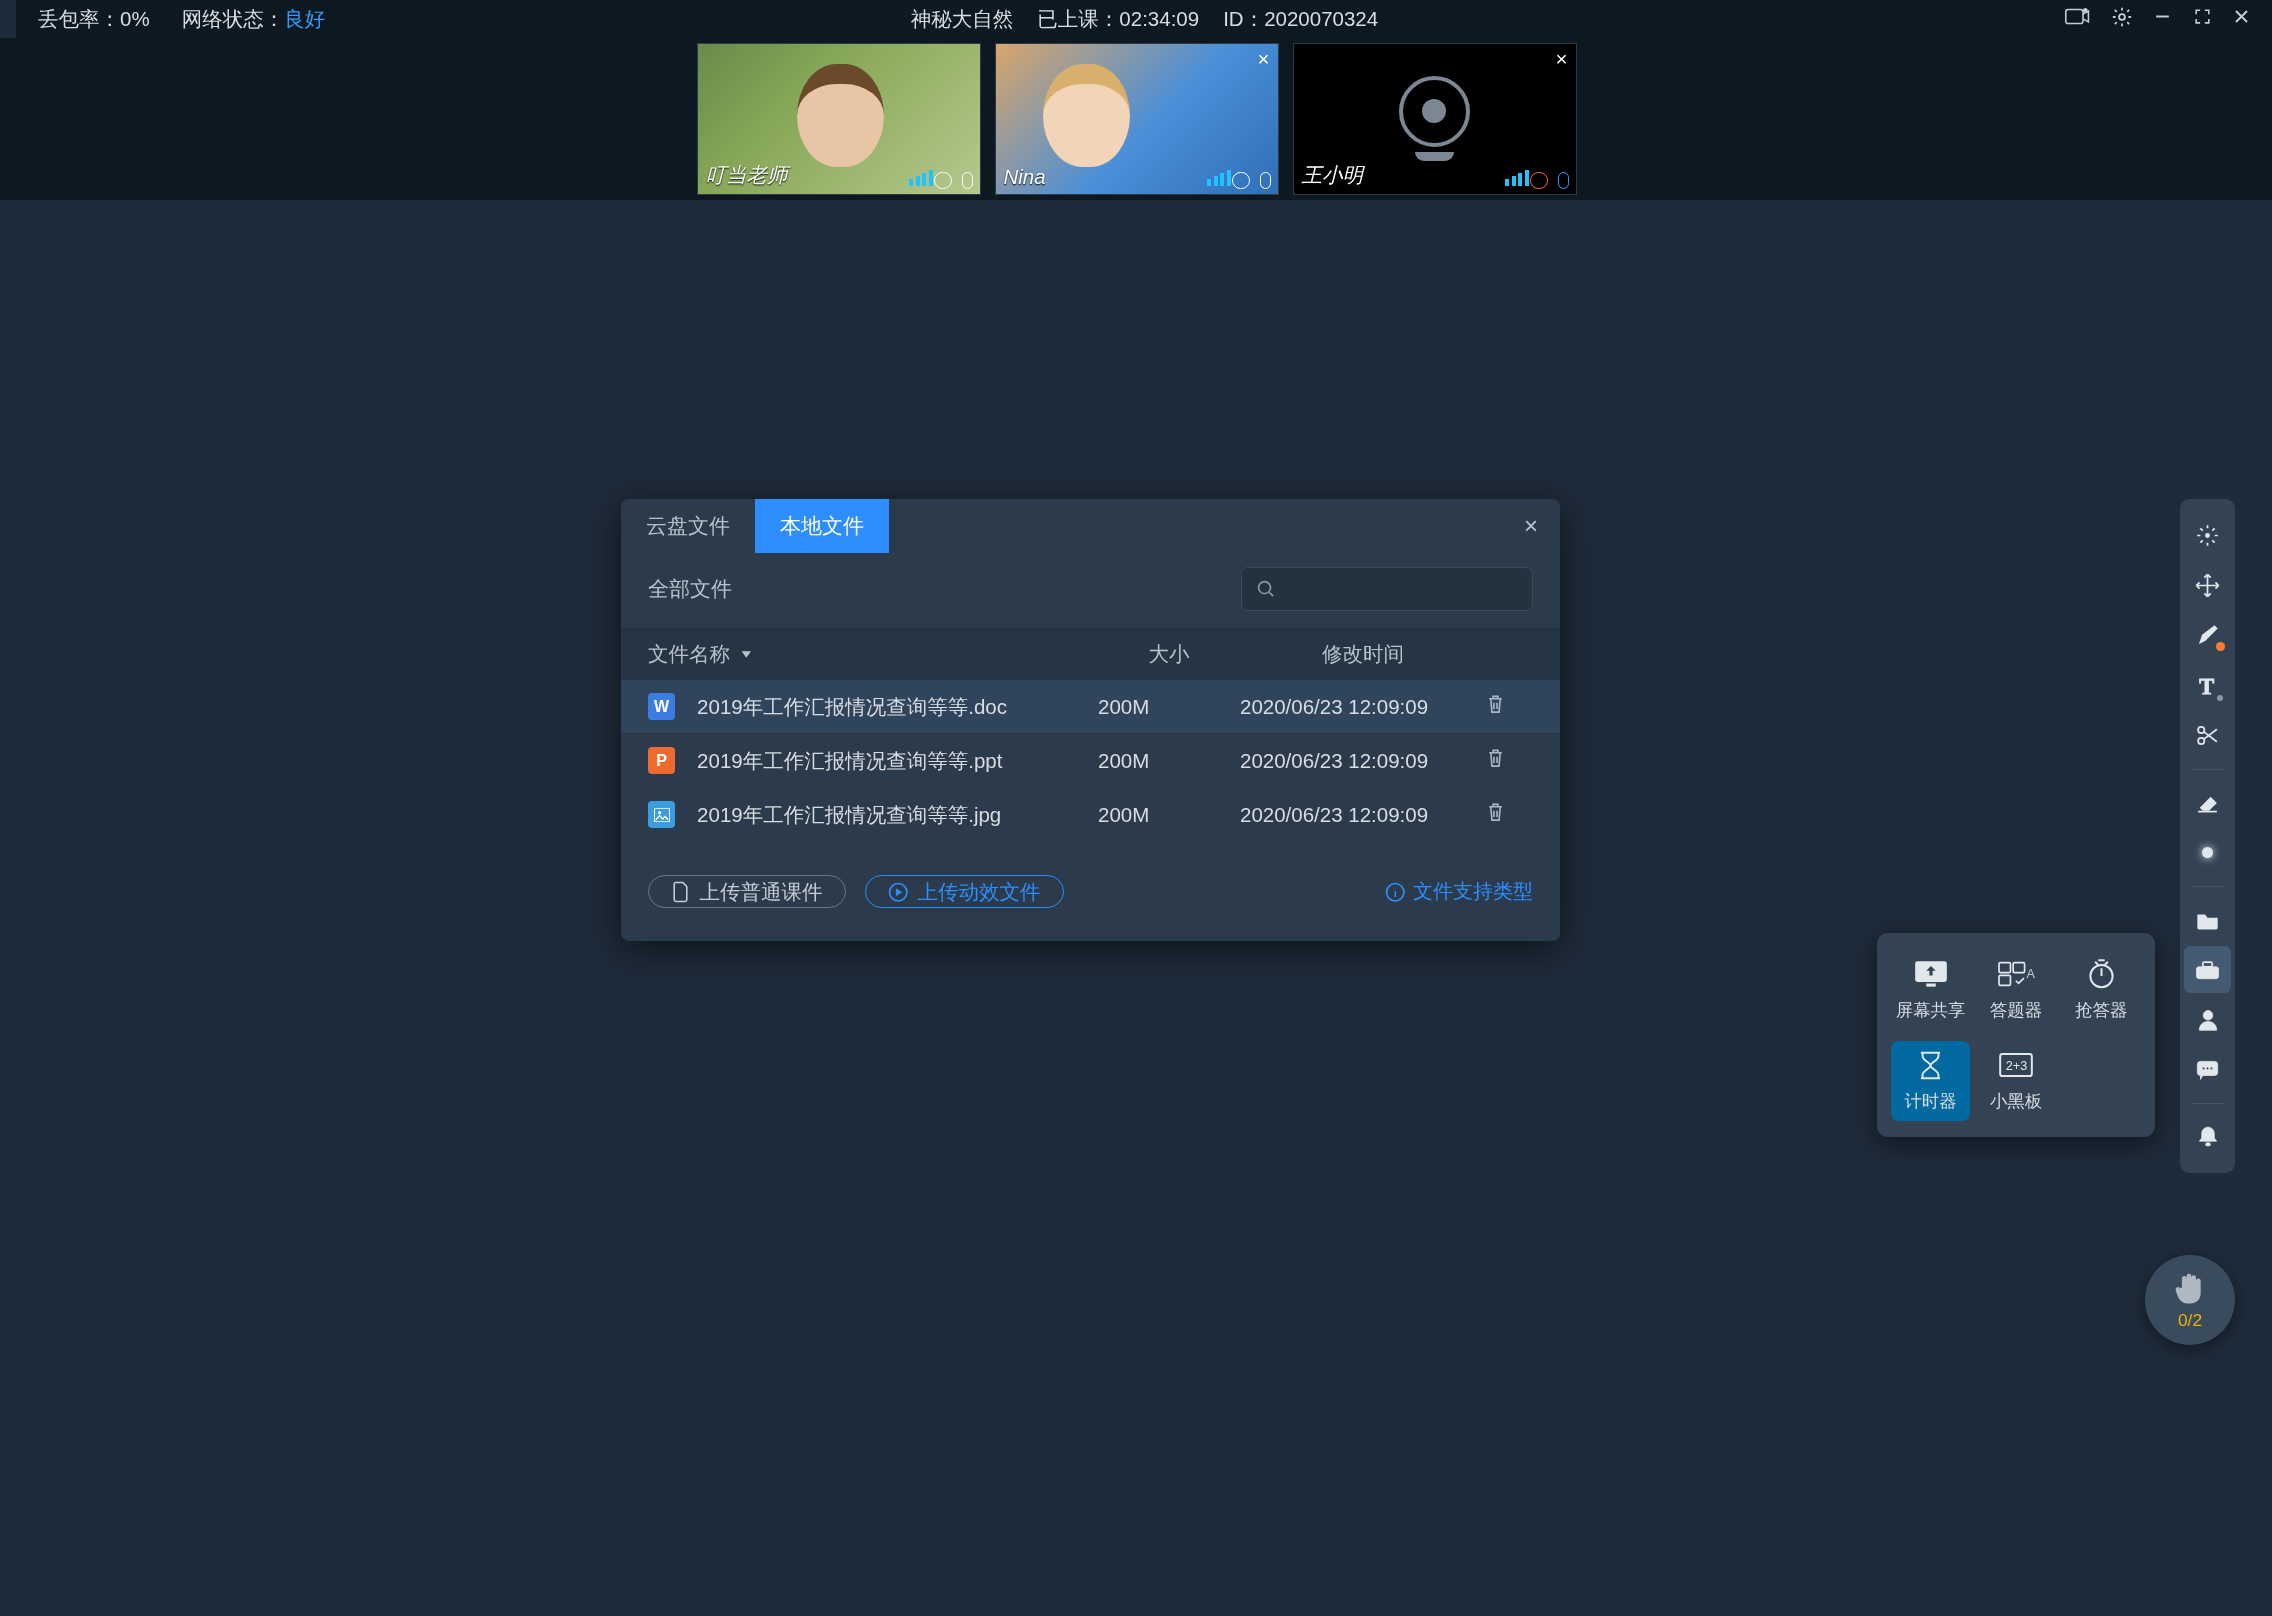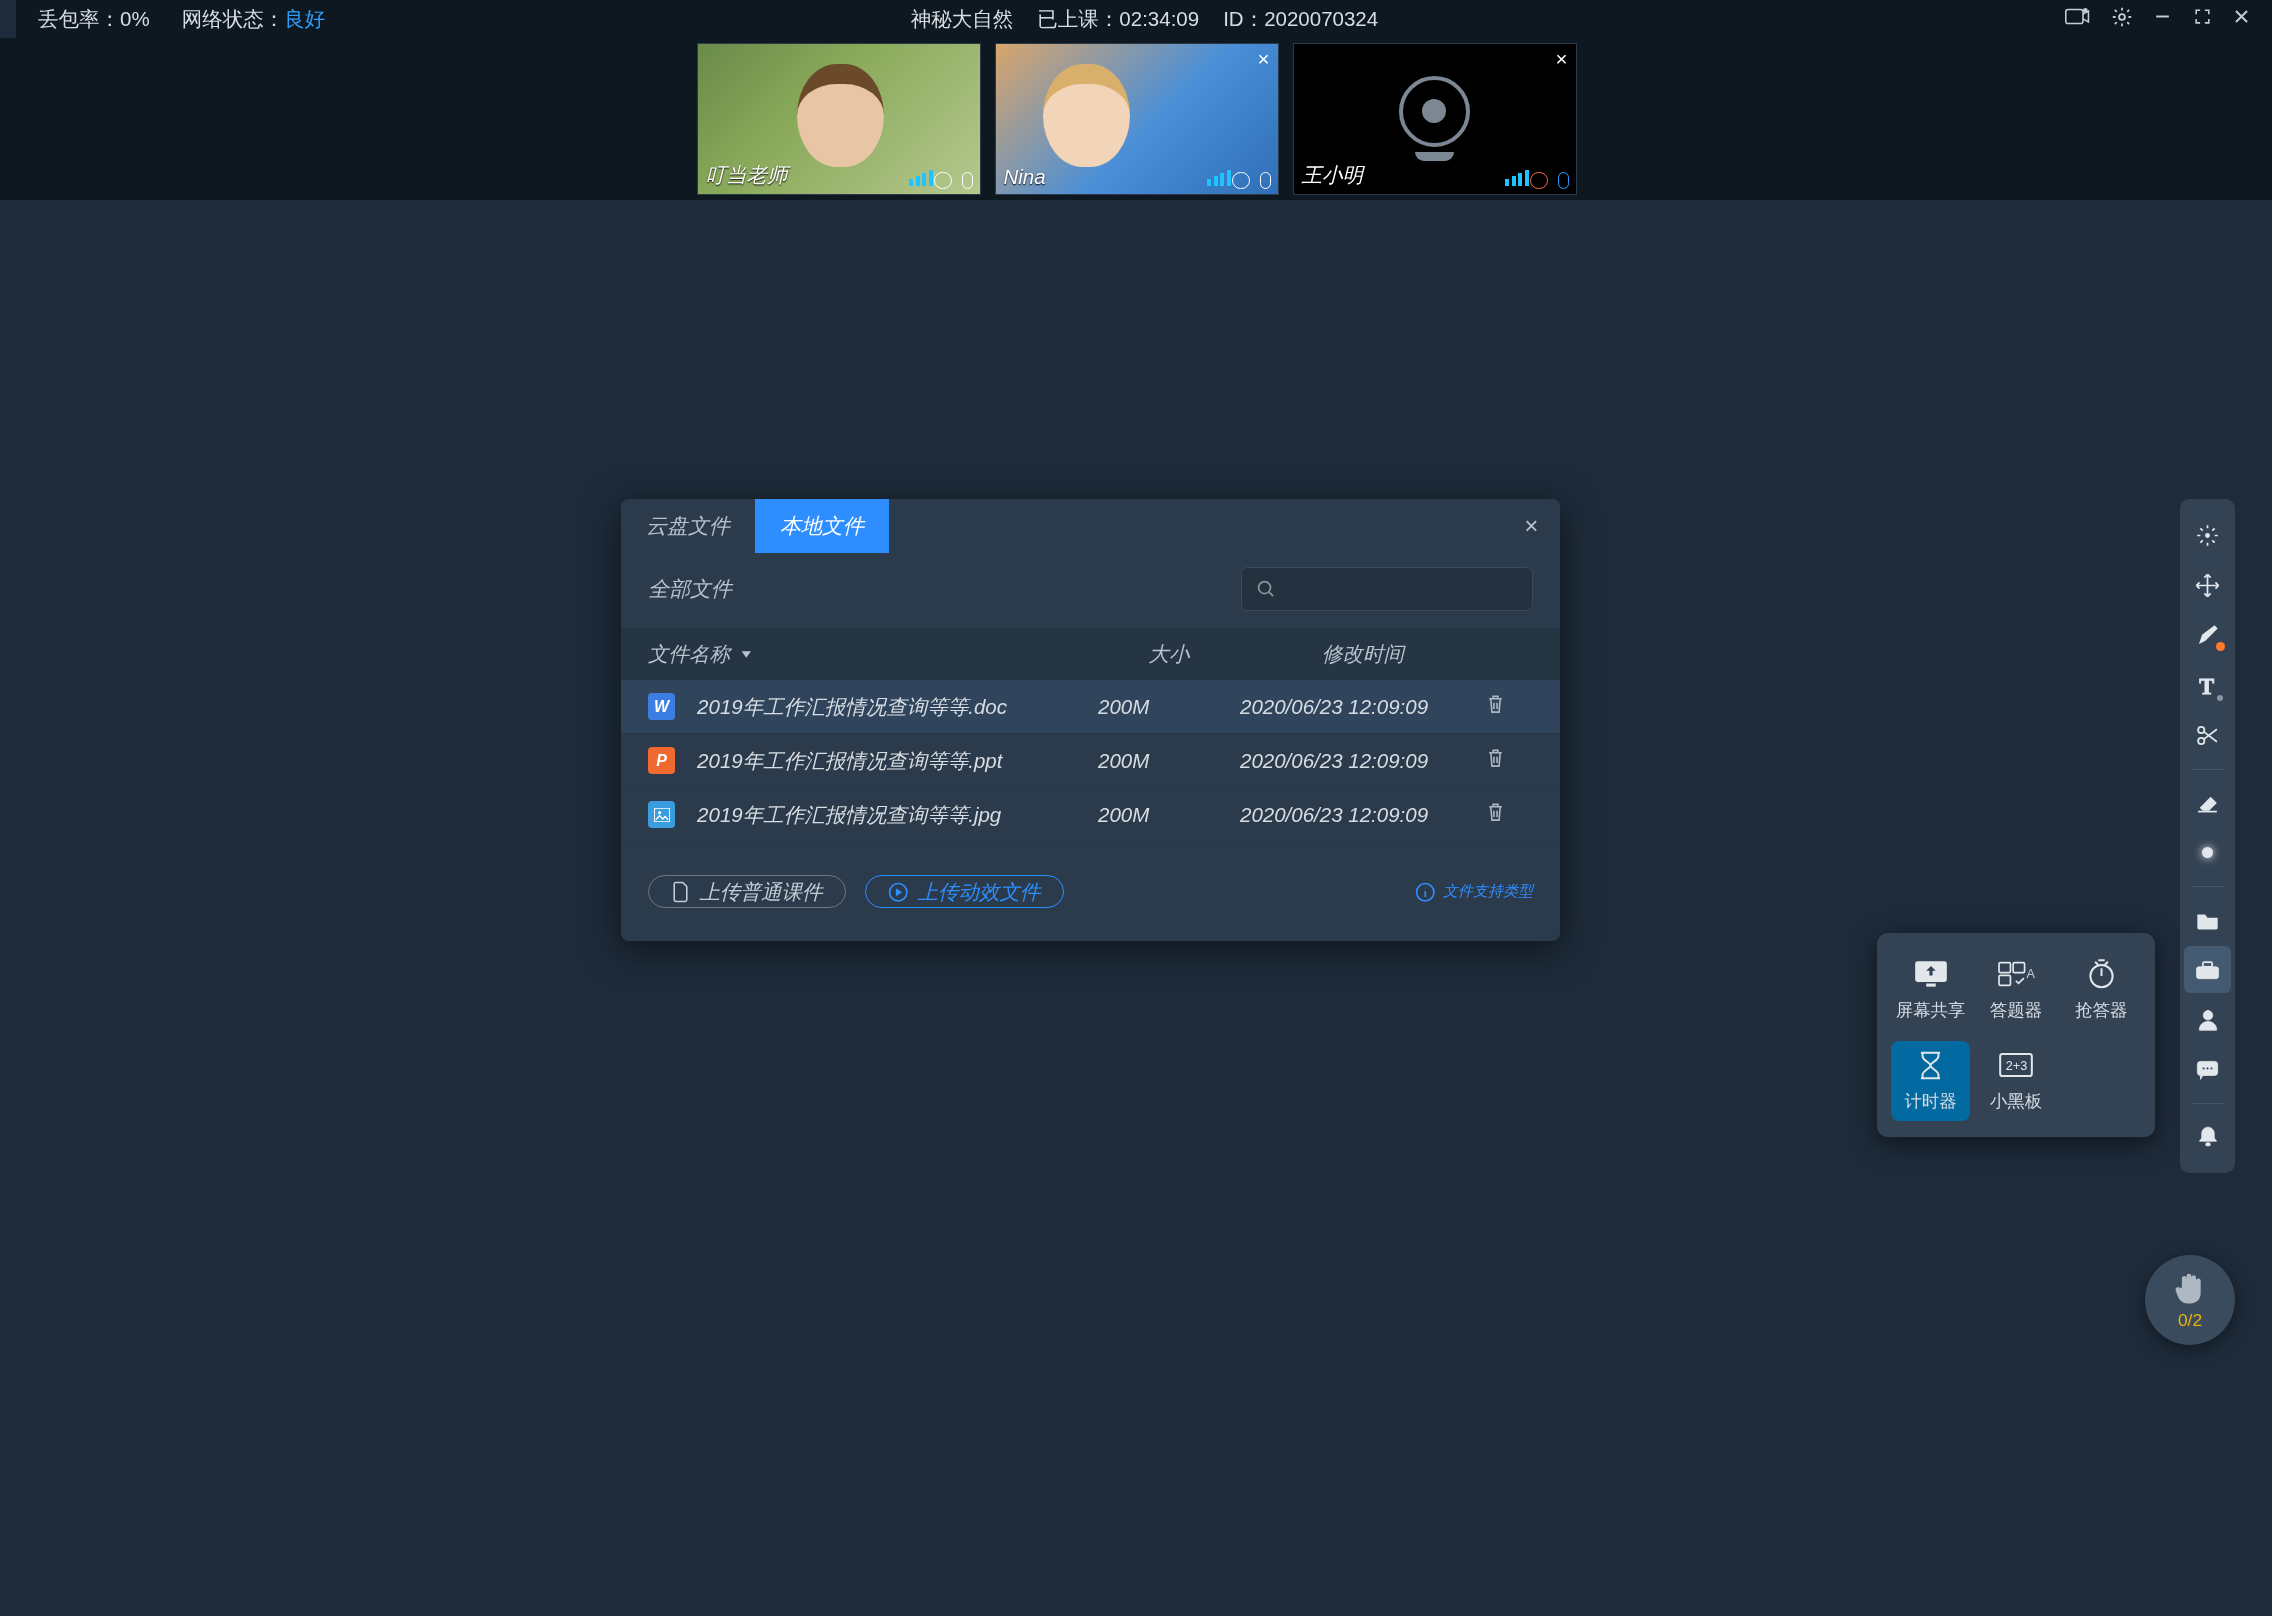--- a/index.html
+++ b/index.html
@@ -75,21 +75,20 @@
   position: absolute; top: 19px; left: 19px;
 }
 .camoff-stand { width: 39px; height: 9.5px; background: #7b8793; border-radius: 0 0 20px 20px; margin: 4.7px auto 0; }
 
 
 .dialog {
   position: absolute; left: 621px; top: 499px; width: 939px;
   background: #2c3b4b; border-radius: 8px;
   box-shadow: 0 8px 36px rgba(0,0,0,.55);
   overflow: hidden;
-  font-style: italic;
 }
 .tabs { display: flex; align-items: center; background: #2c3b4b; height: 54px; }
 .tab { padding: 0 25px; height: 100%; display: flex; align-items: center; font-size: 21px; color: #b9c2cc; cursor: pointer; }
 .tab.active { background: #2e8eff; color: #fff; }
 .dialog-close { margin-left: auto; margin-right: 22px; color: #b9c2cc; font-size: 24px; }
 
 .searchrow { display: flex; align-items: center; padding: 14px 27px 17.4px; gap: 8px; }
 .searchrow .label { font-size: 21px; color: #b9c2cc; }
 .searchbox {
   margin-left: auto; width: 292px; height: 44px;
@@ -121,21 +120,21 @@
 .dialog-footer {
   display: flex; align-items: center; padding: 33px 27px 33px;
 }
 .btn {
   height: 33px; padding: 0 22px; border-radius: 24.5px;
   display: flex; align-items: center; gap: 9.5px;
   font-size: 20.5px; cursor: pointer;
 }
 .btn.ghost { border: 1.6px solid #6a7786; color: #c5ccd4; }
 .btn.primary { border: 1.6px solid #2e8eff; color: #2e8eff; margin-left: 19px; }
-.support-link { margin-left: auto; color: #2e8eff; font-size: 15px; display: flex; align-items: center; gap: 8px; }
+.support-link { margin-left: auto; color: #2e8eff; font-size: 20px; display: flex; align-items: center; gap: 8px; }
 
 
 .toolbar {
   position: absolute; right: 38px; top: 499px; width: 55px;
   background: #334354; border-radius: 9.5px;
   display: flex; flex-direction: column; align-items: center;
   padding: 12.6px 0; gap: 3.2px;
 }
 .tool {
   width: 47px; height: 47px; display: flex; align-items: center; justify-content: center;

